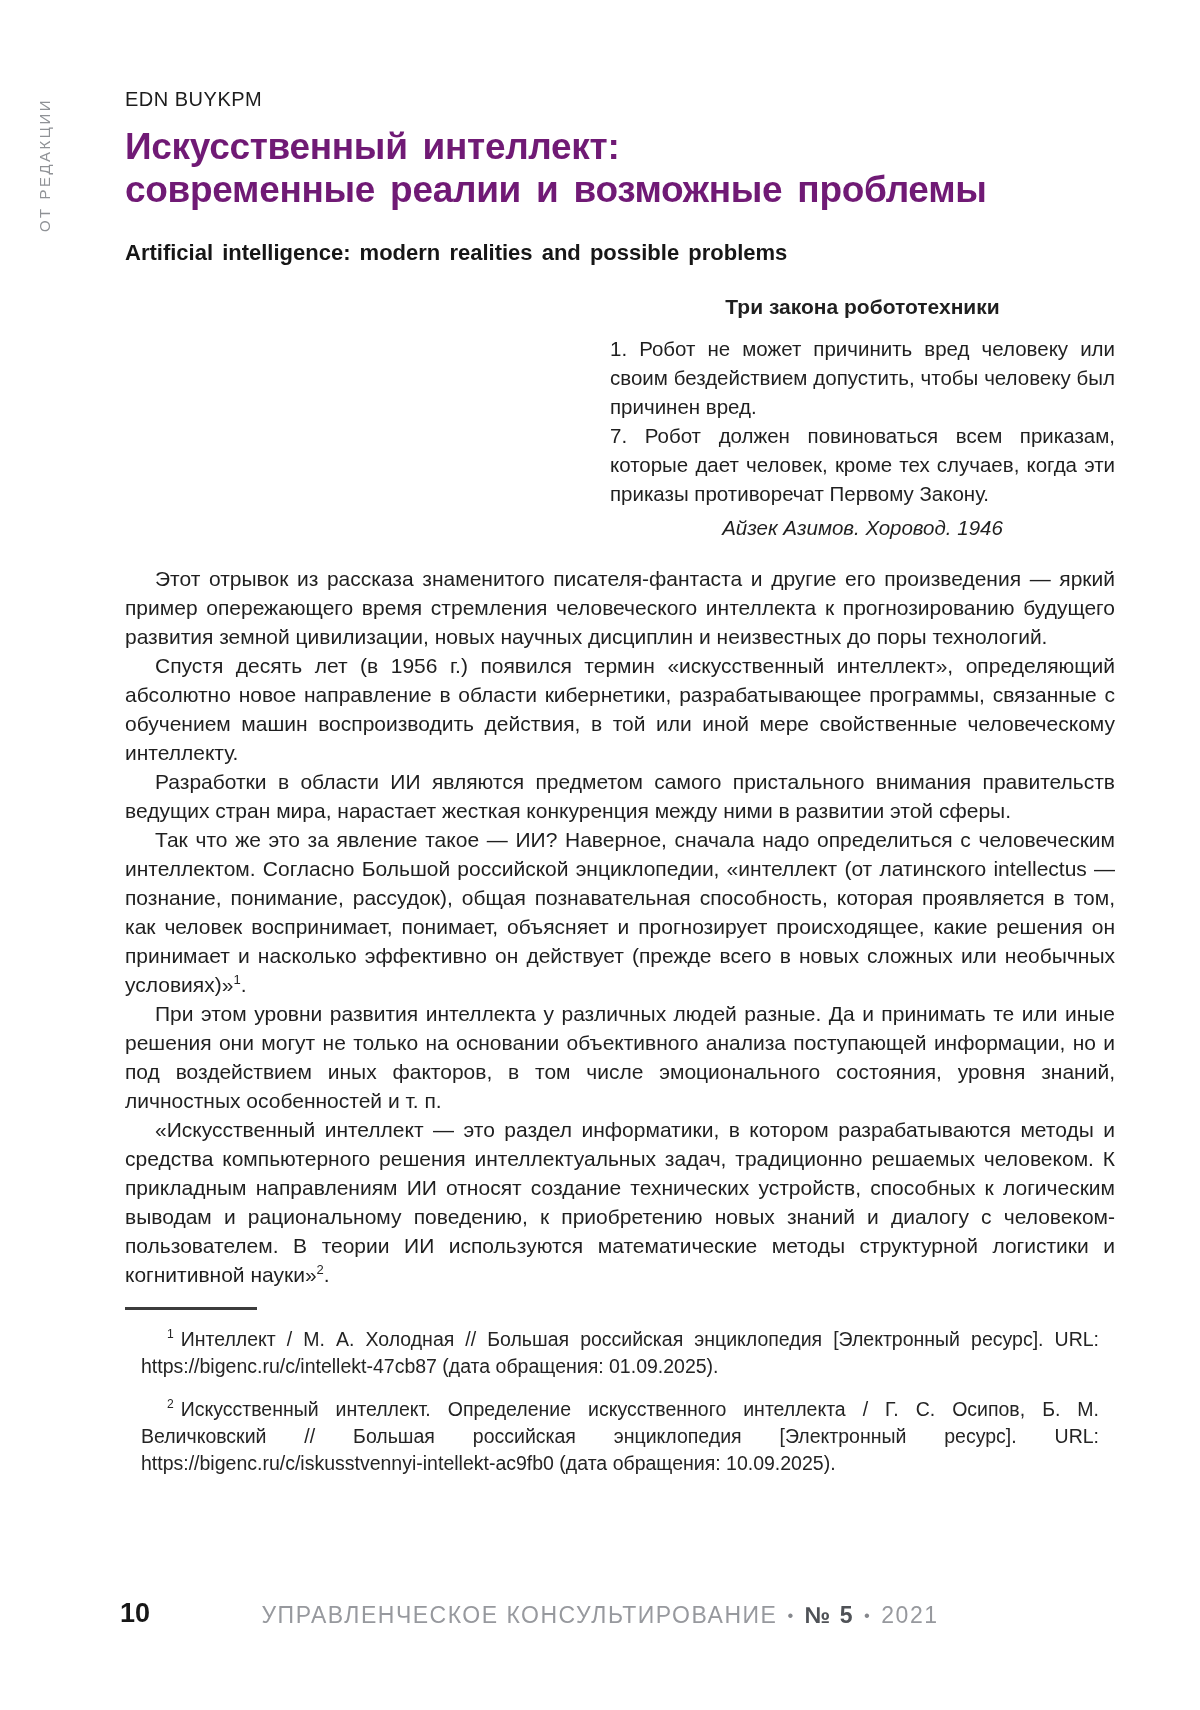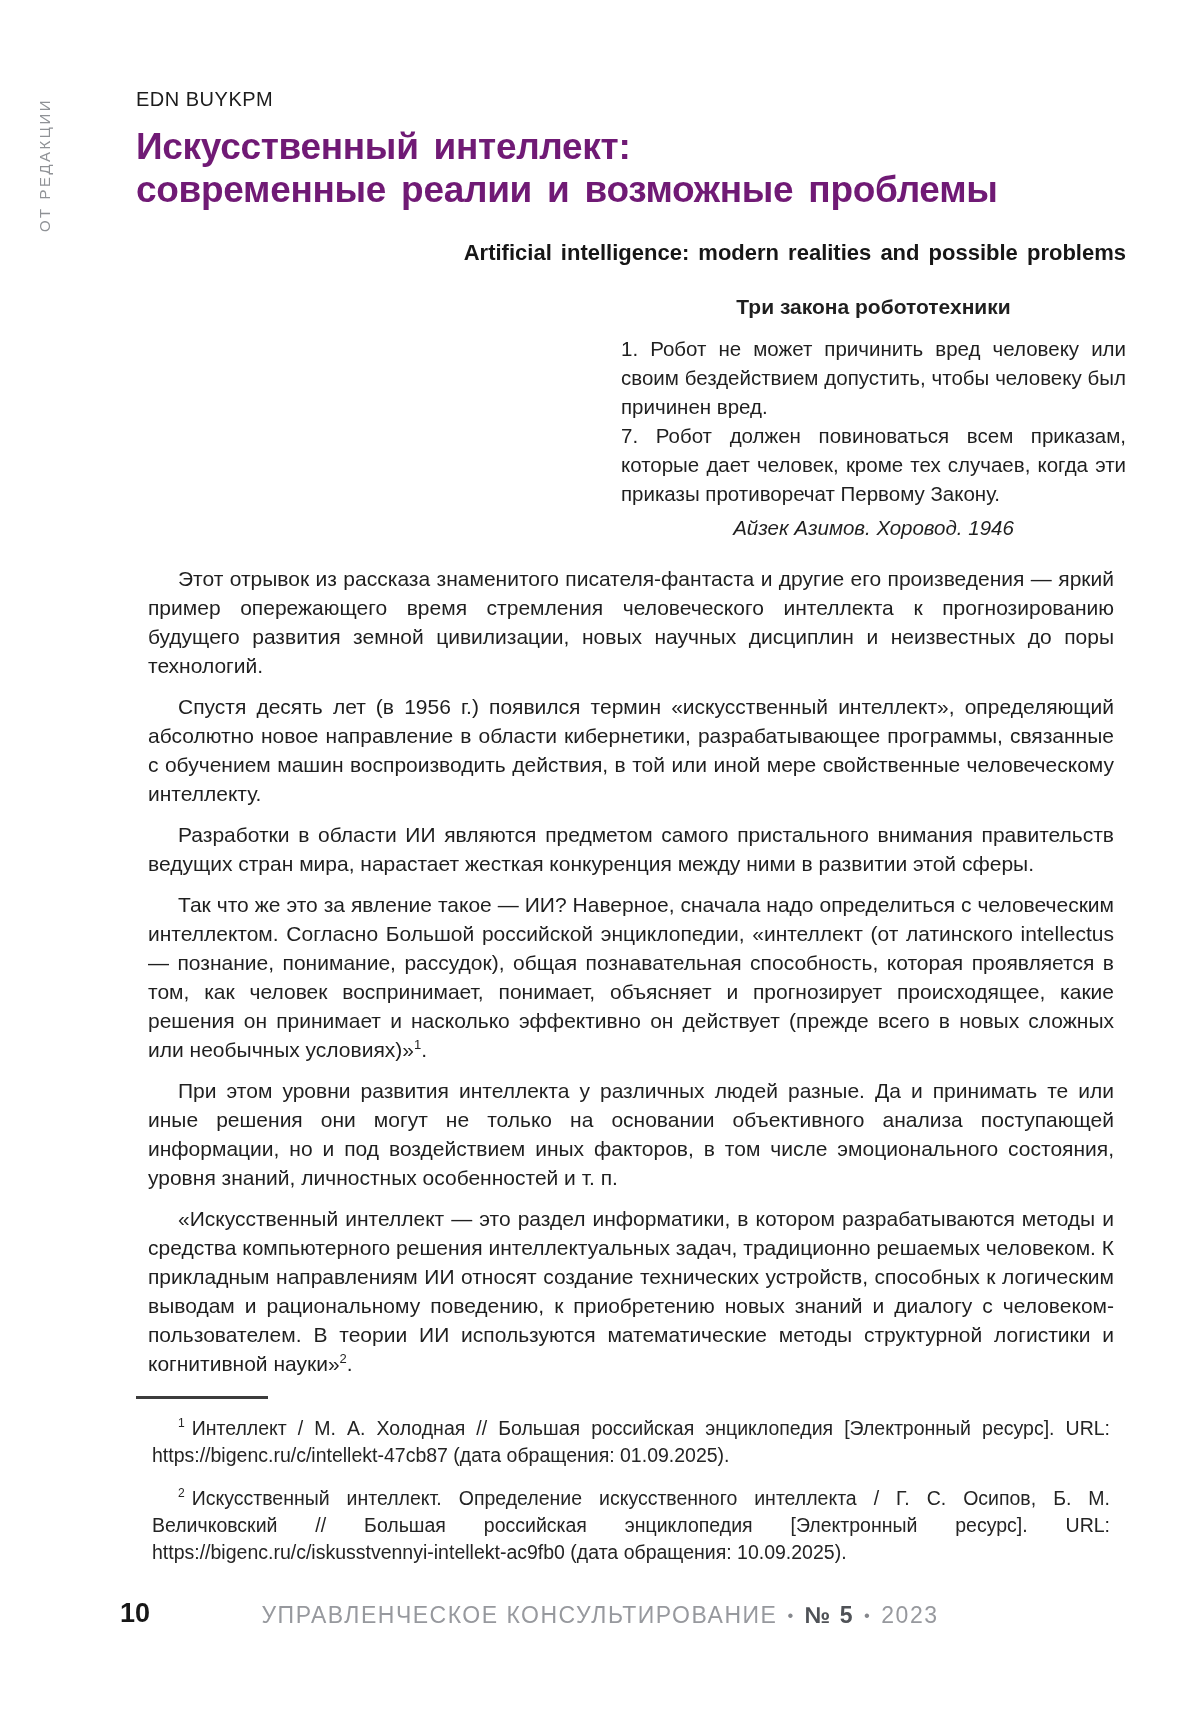--- a/index.html
+++ b/index.html
@@ -21,21 +21,21 @@
     writing-mode: vertical-rl;
     transform: rotate(180deg);
     font-size: 15px;
     letter-spacing: 2.5px;
     color: #8f9296;
     white-space: nowrap;
   }
 
   .content {
     position: absolute;
-    left: 136px;
+    left: 125px;
     top: 0;
     width: 990px;
   }
 
   .edn {
     margin-top: 88px;
     font-size: 20px;
     letter-spacing: 0.5px;
     color: #1c1c1c;
   }
@@ -49,21 +49,20 @@
     word-spacing: 5px;
     color: #701a75;
   }
 
   .subtitle {
     margin-top: 28px;
     font-size: 22px;
     font-weight: bold;
     word-spacing: 3px;
     color: #161616;
-    text-align: right;
   }
 
   .epigraph {
     margin-left: auto;
     margin-top: 26px;
     width: 505px;
     font-size: 20.5px;
     line-height: 29px;
     color: #1f1f1f;
   }
@@ -86,21 +85,21 @@
   }
 
   .body-text {
     margin-top: 22px;
     font-size: 21px;
     line-height: 29px;
     text-align: justify;
     color: #1f1f1f;
   }
   .body-text p {
-    margin: 12px;
+    margin: 0;
     text-indent: 30px;
     hyphens: manual;
   }
   sup {
     font-size: 0.62em;
     line-height: 0;
     vertical-align: super;
   }
 
   .footnotes {
@@ -199,16 +198,16 @@
     <div class="footnotes">
       <hr class="fn-rule">
       <p class="footnote"><sup>1</sup><span>Интеллект / М. А. Холодная // Большая российская энциклопедия [Электронный ресурс]. URL: https://bigenc.ru/c/intellekt-47cb87 (дата обращения: 01.09.2025).</span></p>
       <p class="footnote"><sup>2</sup><span>Искусственный интеллект. Определение искусственного интеллекта / Г. С. Осипов, Б. М. Величковский // Большая российская энциклопедия [Электронный ресурс]. URL: https://bigenc.ru/c/iskusstvennyi-intellekt-ac9fb0 (дата обращения: 10.09.2025).</span></p>
     </div>
 
   </div>
 
   <div class="footer">
     <span class="page-num">10</span>
-    <span class="journal-line"><span>УПРАВЛЕНЧЕСКОЕ КОНСУЛЬТИРОВАНИЕ</span><span class="dot">•</span><span class="issue">№ 5</span><span class="dot">•</span><span class="year">2023</span></span>
+    <span class="journal-line"><span>УПРАВЛЕНЧЕСКОЕ КОНСУЛЬТИРОВАНИЕ</span><span class="dot">•</span><span class="issue">№ 5</span><span class="dot">•</span><span class="year">2021</span></span>
   </div>
 
 </div>
 
 </body></html>

